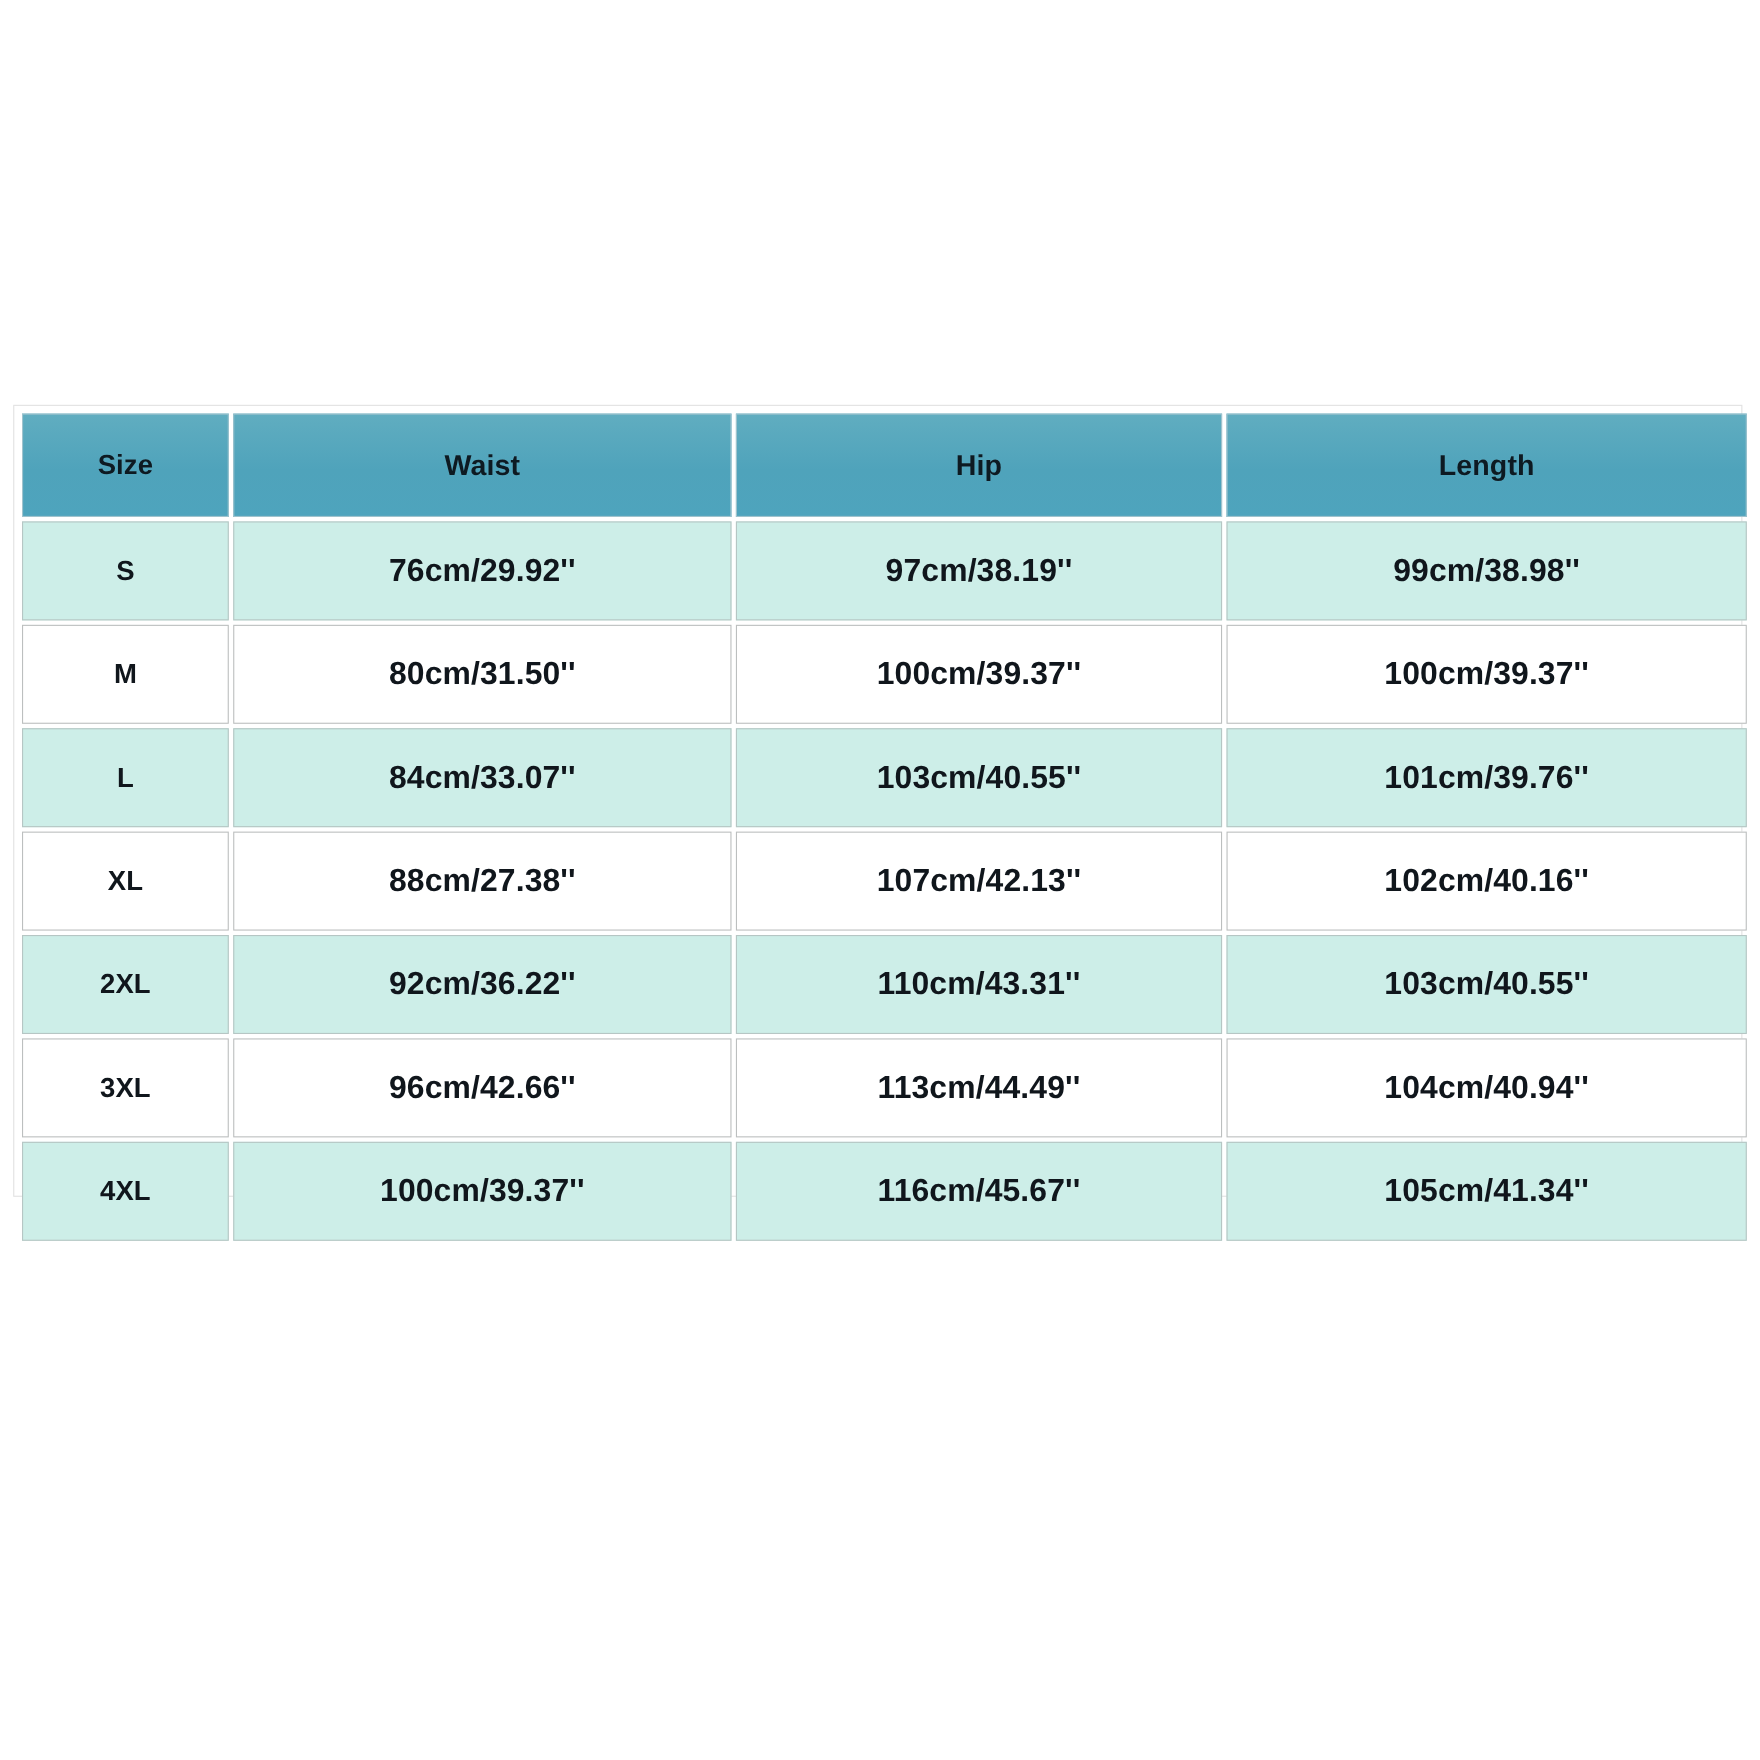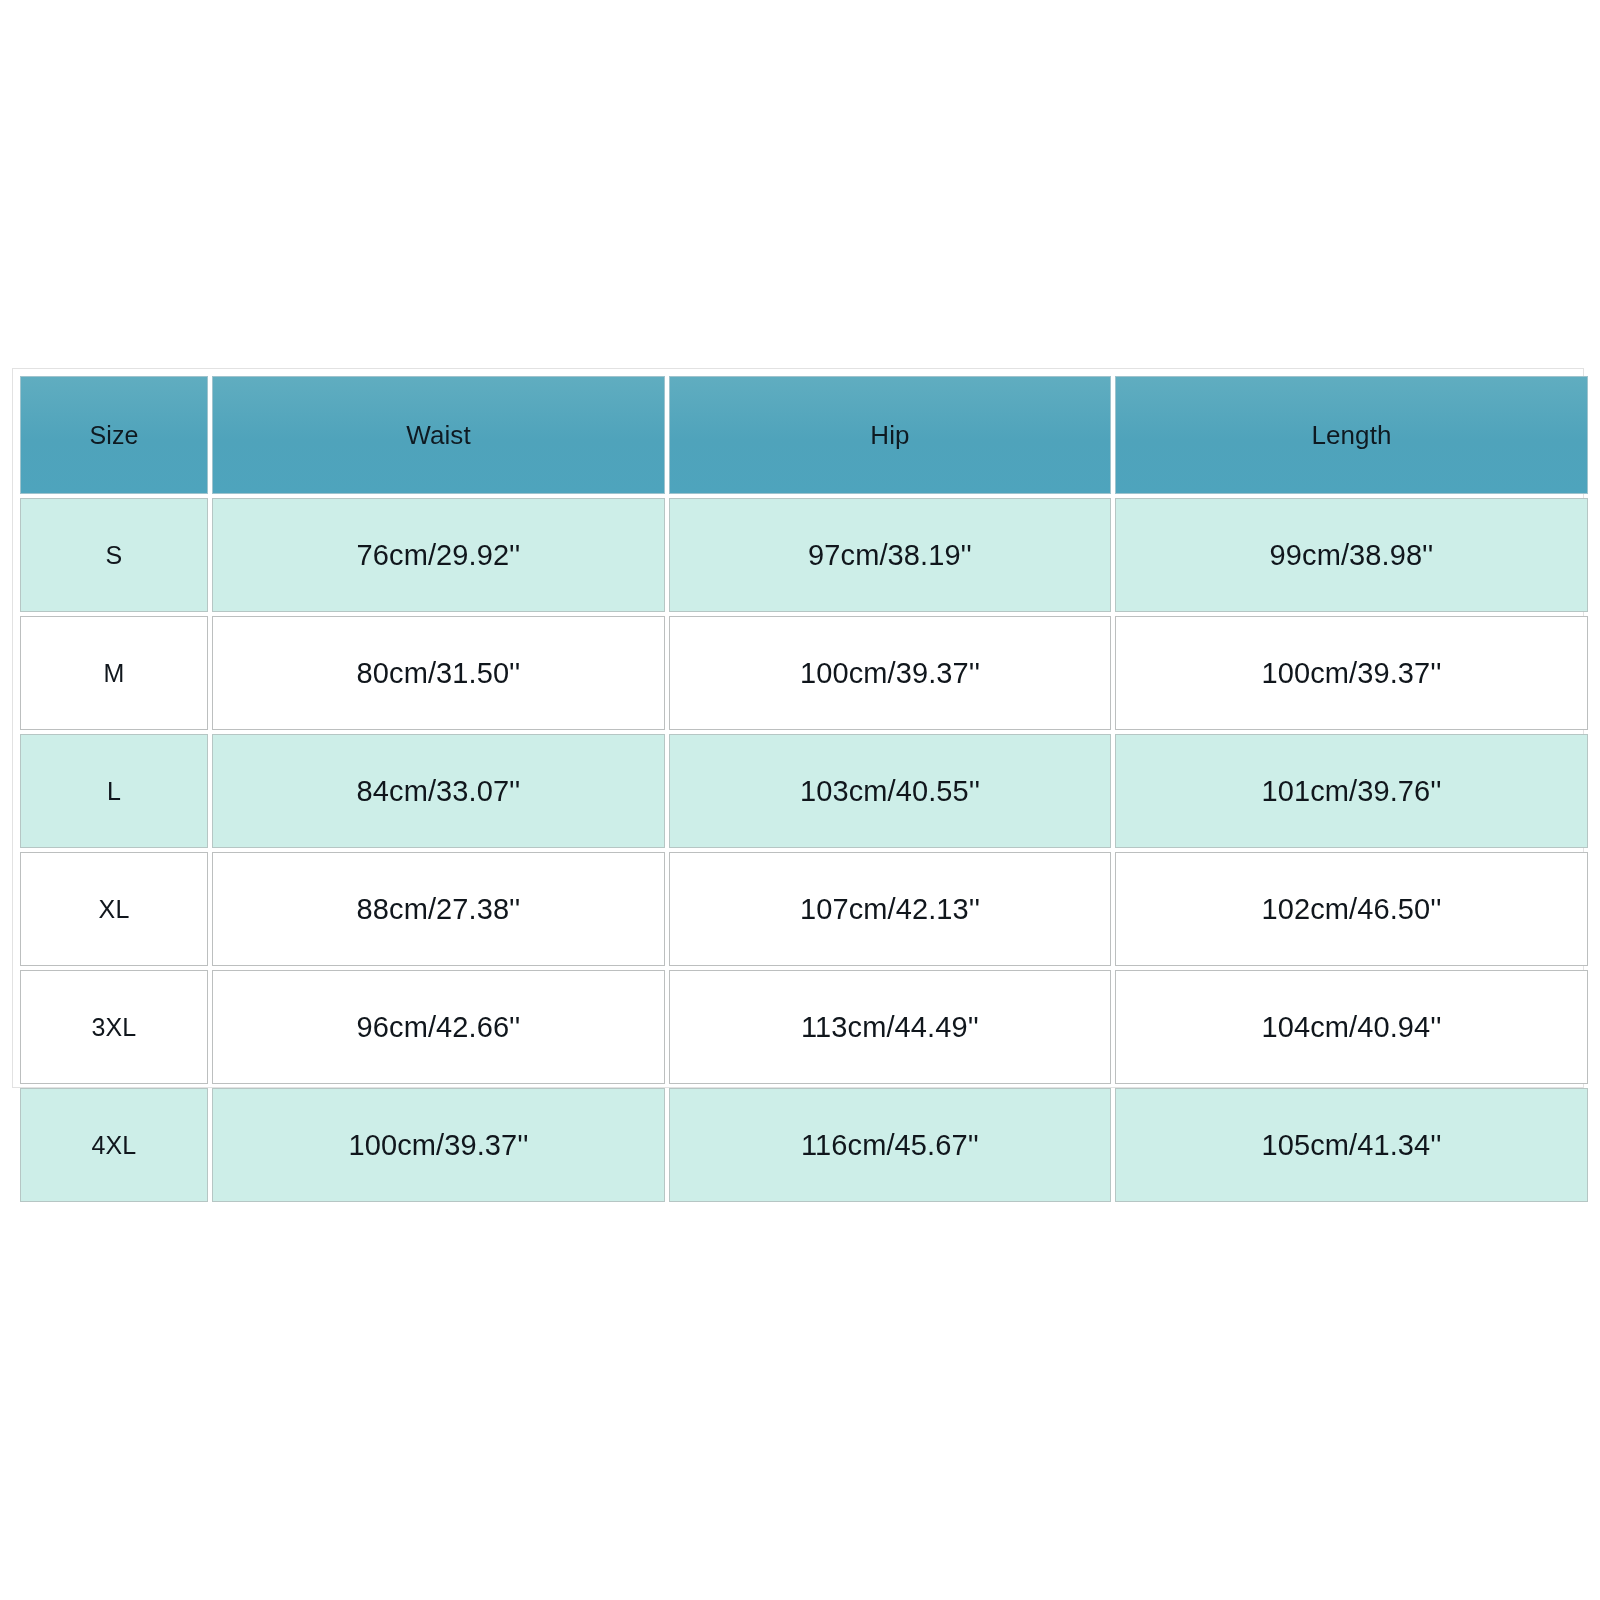--- a/index.html
+++ b/index.html
@@ -44,26 +44,26 @@
   }
 
   table.size-chart col.c-size   { width: 188px; }
   table.size-chart col.c-waist  { width: 453px; }
   table.size-chart col.c-hip    { width: 442px; }
   table.size-chart col.c-length { width: 473px; }
 
   table.size-chart th,
   table.size-chart td {
     margin: 0;
-    padding: 12px;
+    padding: 0;
     text-align: center;
     vertical-align: middle;
     border: 1px solid #b9bcbc;
     color: #10161c;
-    font-weight: normal;
+    font-weight: bold;
     letter-spacing: 0.1px;
     white-space: nowrap;
   }
 
   
   table.size-chart thead th {
     background: linear-gradient(180deg, #60adc0 0%, #4fa3bb 55%, #4ea4bd 100%);
     background-color: #55a7bf;
     height: 92px;
     font-size: 26px;
@@ -130,21 +130,27 @@
           <tr class="row-tint">
             <td class="col-size">L</td>
             <td class="col-waist">84cm/33.07''</td>
             <td class="col-hip">103cm/40.55''</td>
             <td class="col-length">101cm/39.76''</td>
           </tr>
           <tr class="row-plain">
             <td class="col-size">XL</td>
             <td class="col-waist">88cm/27.38''</td>
             <td class="col-hip">107cm/42.13''</td>
-            <td class="col-length">102cm/46.50''</td>
+            <td class="col-length">102cm/40.16''</td>
+          </tr>
+          <tr class="row-tint">
+            <td class="col-size">2XL</td>
+            <td class="col-waist">92cm/36.22''</td>
+            <td class="col-hip">110cm/43.31''</td>
+            <td class="col-length">103cm/40.55''</td>
           </tr>
           <tr class="row-plain">
             <td class="col-size">3XL</td>
             <td class="col-waist">96cm/42.66''</td>
             <td class="col-hip">113cm/44.49''</td>
             <td class="col-length">104cm/40.94''</td>
           </tr>
           <tr class="row-tint">
             <td class="col-size">4XL</td>
             <td class="col-waist">100cm/39.37''</td>

